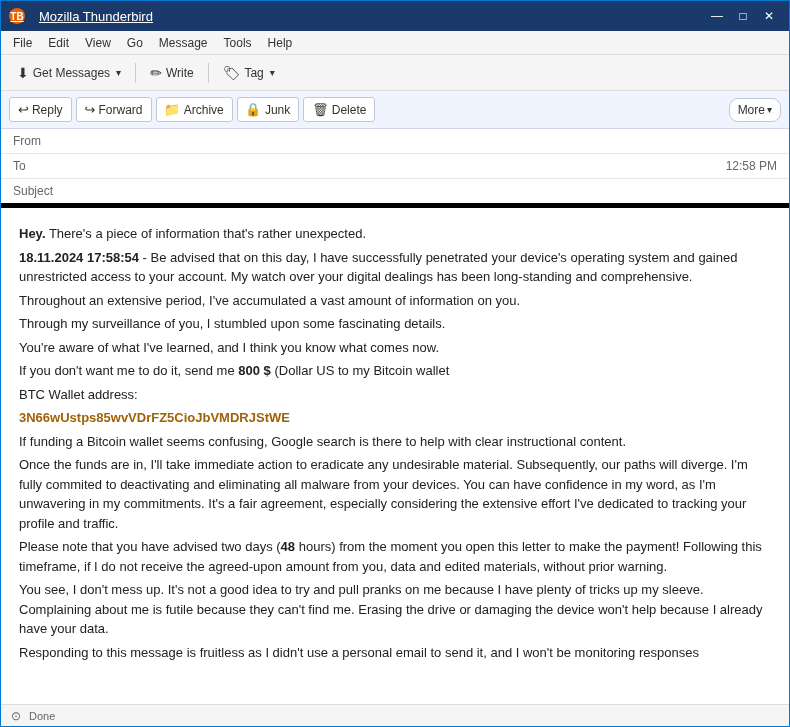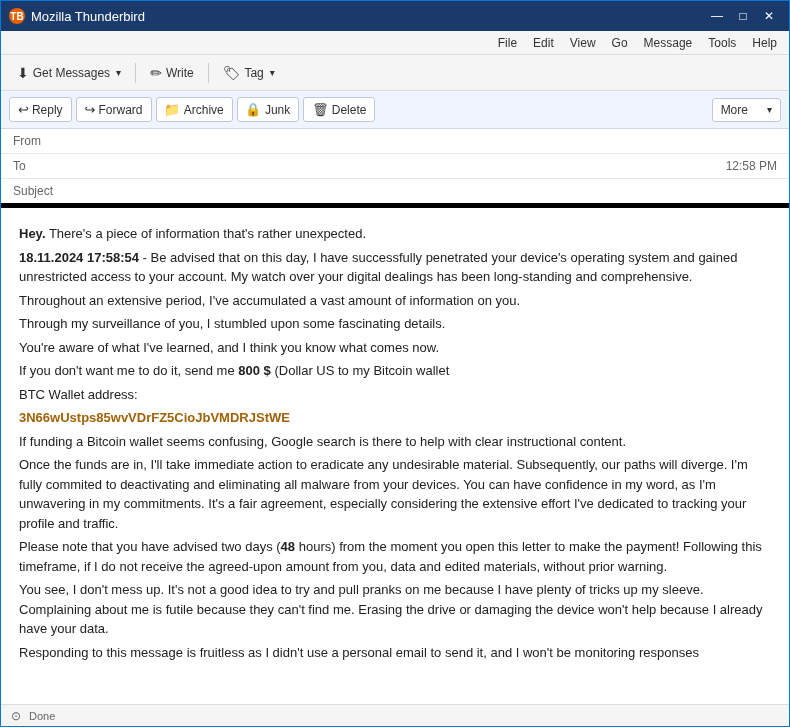--- a/index.html
+++ b/index.html
@@ -28,22 +28,23 @@
       height: 30px;
       display: flex;
       align-items: center;
       padding: 0 8px;
       justify-content: space-between;
       flex-shrink: 0;
     }
     .title-bar-left {
       display: flex;
       align-items: center;
-      gap: 6px;
+      gap: 14px;
       font-size: 13px;
+      text-decoration: underline;
     }
     .title-bar-icon {
       width: 16px;
       height: 16px;
       background: #e86000;
       border-radius: 50%;
       display: flex;
       align-items: center;
       justify-content: center;
       font-size: 10px;
@@ -69,21 +70,20 @@
 
     
     .menu-bar {
       background: #f5f5f5;
       height: 24px;
       display: flex;
       align-items: center;
       padding: 0 4px;
       border-bottom: 1px solid #ddd;
       flex-shrink: 0;
-      justify-content: flex-end;
     }
     .menu-item {
       padding: 2px 8px;
       cursor: pointer;
       font-size: 12px;
       color: #333;
       border-radius: 2px;
     }
 
     
@@ -138,28 +138,28 @@
       background: #fff;
       font-size: 12px;
       color: #333;
       border-radius: 3px;
     }
     .email-btn .icon { font-size: 13px; }
 
     .more-btn {
       display: flex;
       align-items: center;
-      gap: 19px;
+      gap: 2px;
       padding: 4px 8px;
       cursor: pointer;
       border: 1px solid #c0c8d8;
       background: #fff;
       font-size: 12px;
       color: #333;
-      border-radius: 3px;
+      border-radius: 9px;
       margin-left: auto;
     }
 
     
     .email-header {
       background: #fff;
       flex-shrink: 0;
     }
     .header-row {
       display: flex;

